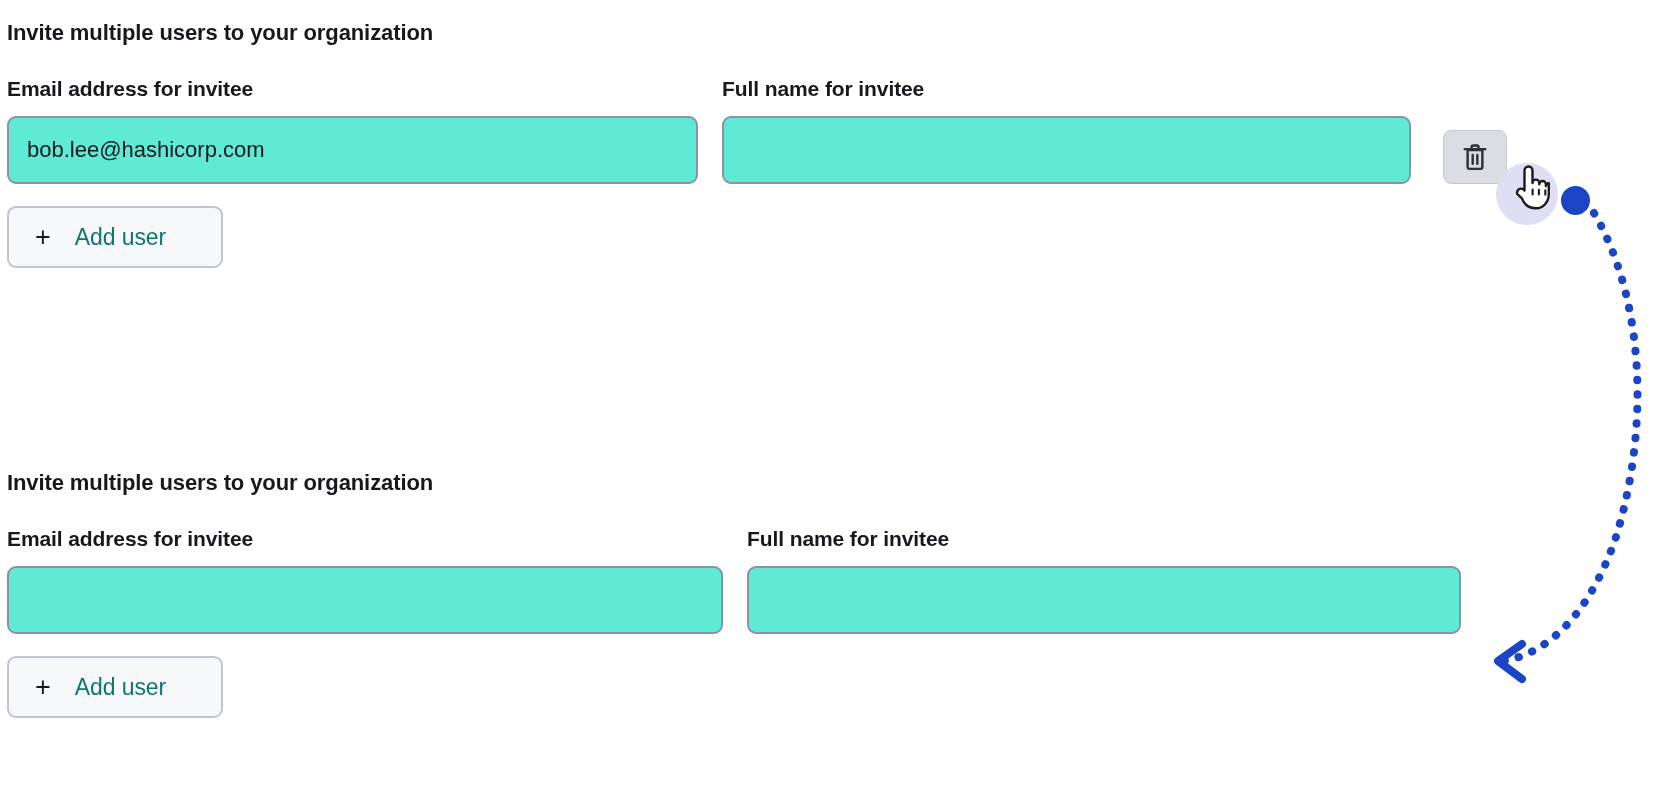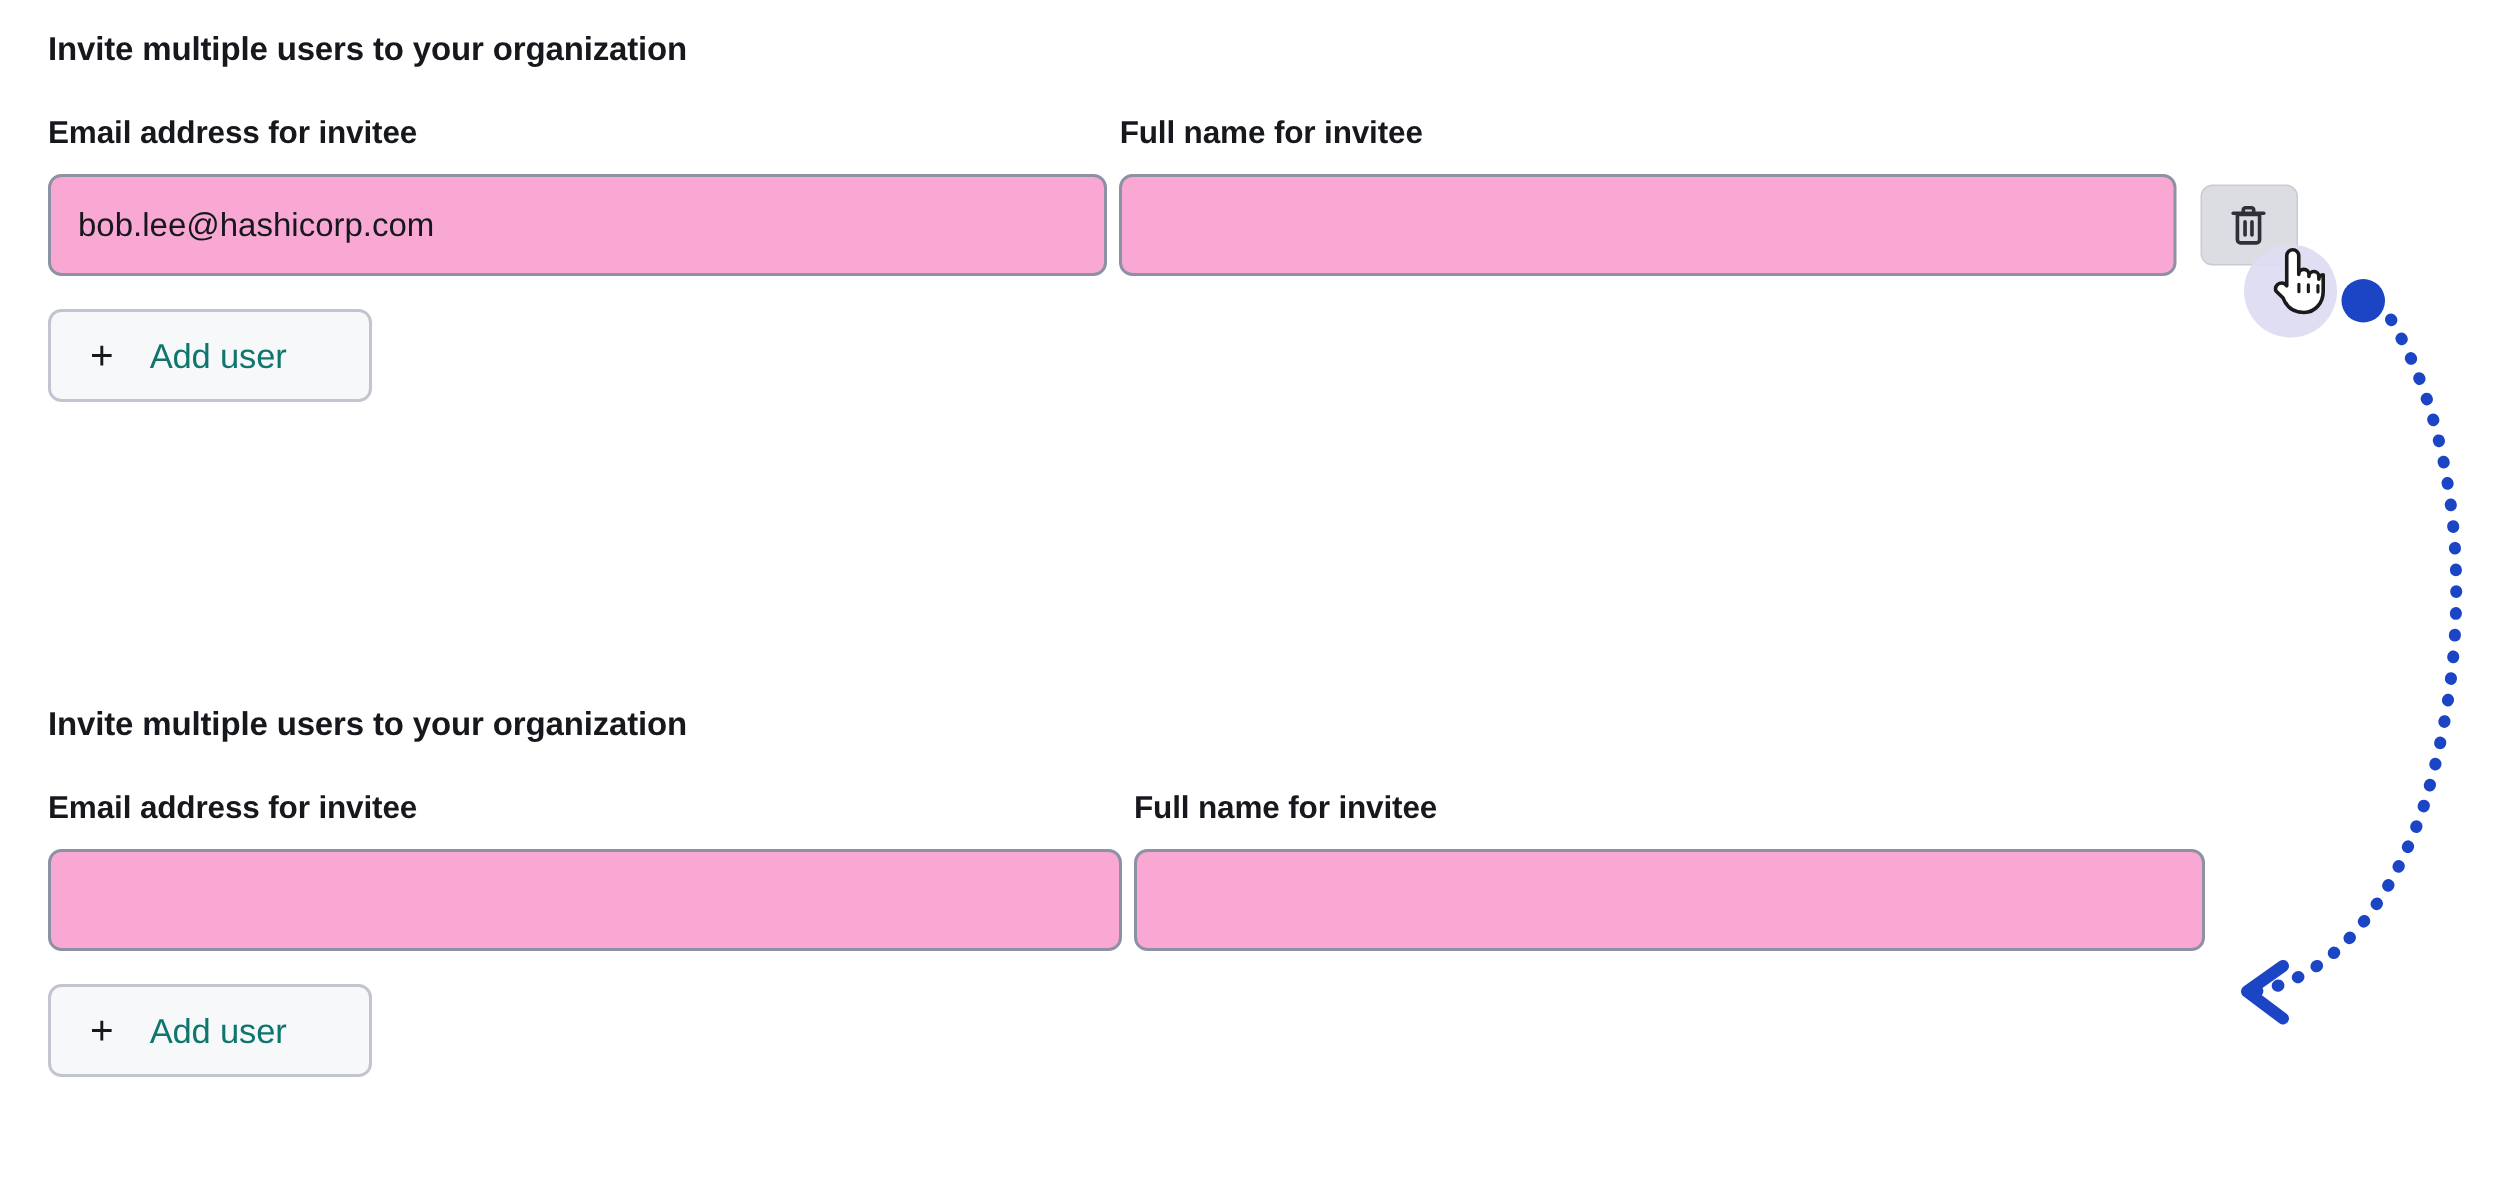--- a/index.html
+++ b/index.html
@@ -17,40 +17,40 @@
   }
 
   .page {
     position: absolute;
     inset: 0;
   }
 
   
   .section {
     position: absolute;
-    left: 32px;
+    left: 7px;
     width: 1500px;
   }
   .section--one { top: 18px; }
   .section--two { top: 468px; }
 
   .section-title {
     font-size: 22px;
     font-weight: bold;
     color: #16181d;
     letter-spacing: -0.1px;
     line-height: 30px;
     margin: 0 0 28px 0;
     white-space: nowrap;
   }
 
   .row {
     display: flex;
-    align-items: flex-start;
-    gap: 0;
+    align-items: flex-end;
+    gap: 16px;
   }
 
   .field {
     display: flex;
     flex-direction: column;
   }
   .field--email { width: 716px; }
   .field--name  { width: 714px; margin-left: 8px; }
 
   .field-label {
@@ -62,21 +62,21 @@
     margin-bottom: 14px;
     white-space: nowrap;
   }
 
   .text-input {
     box-sizing: border-box;
     width: 100%;
     height: 68px;
     border: 2px solid #8c91a3;
     border-radius: 9px;
-    background: #f9a8d4;
+    background: #5eead4;
     font-family: "Liberation Sans", sans-serif;
     font-size: 22px;
     color: #16181d;
     padding: 0 18px;
     outline: none;
   }
   .text-input::placeholder { color: #9aa0ae; }
 
   
   .delete-btn {

